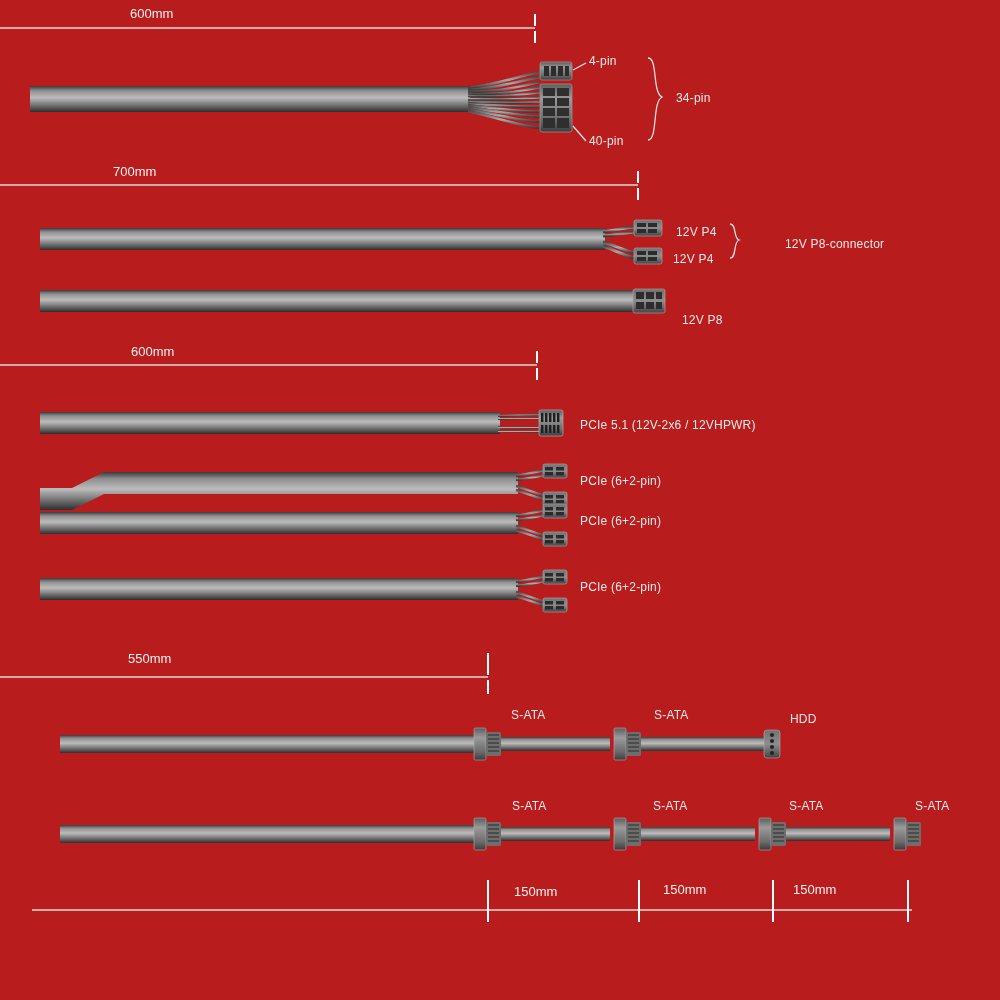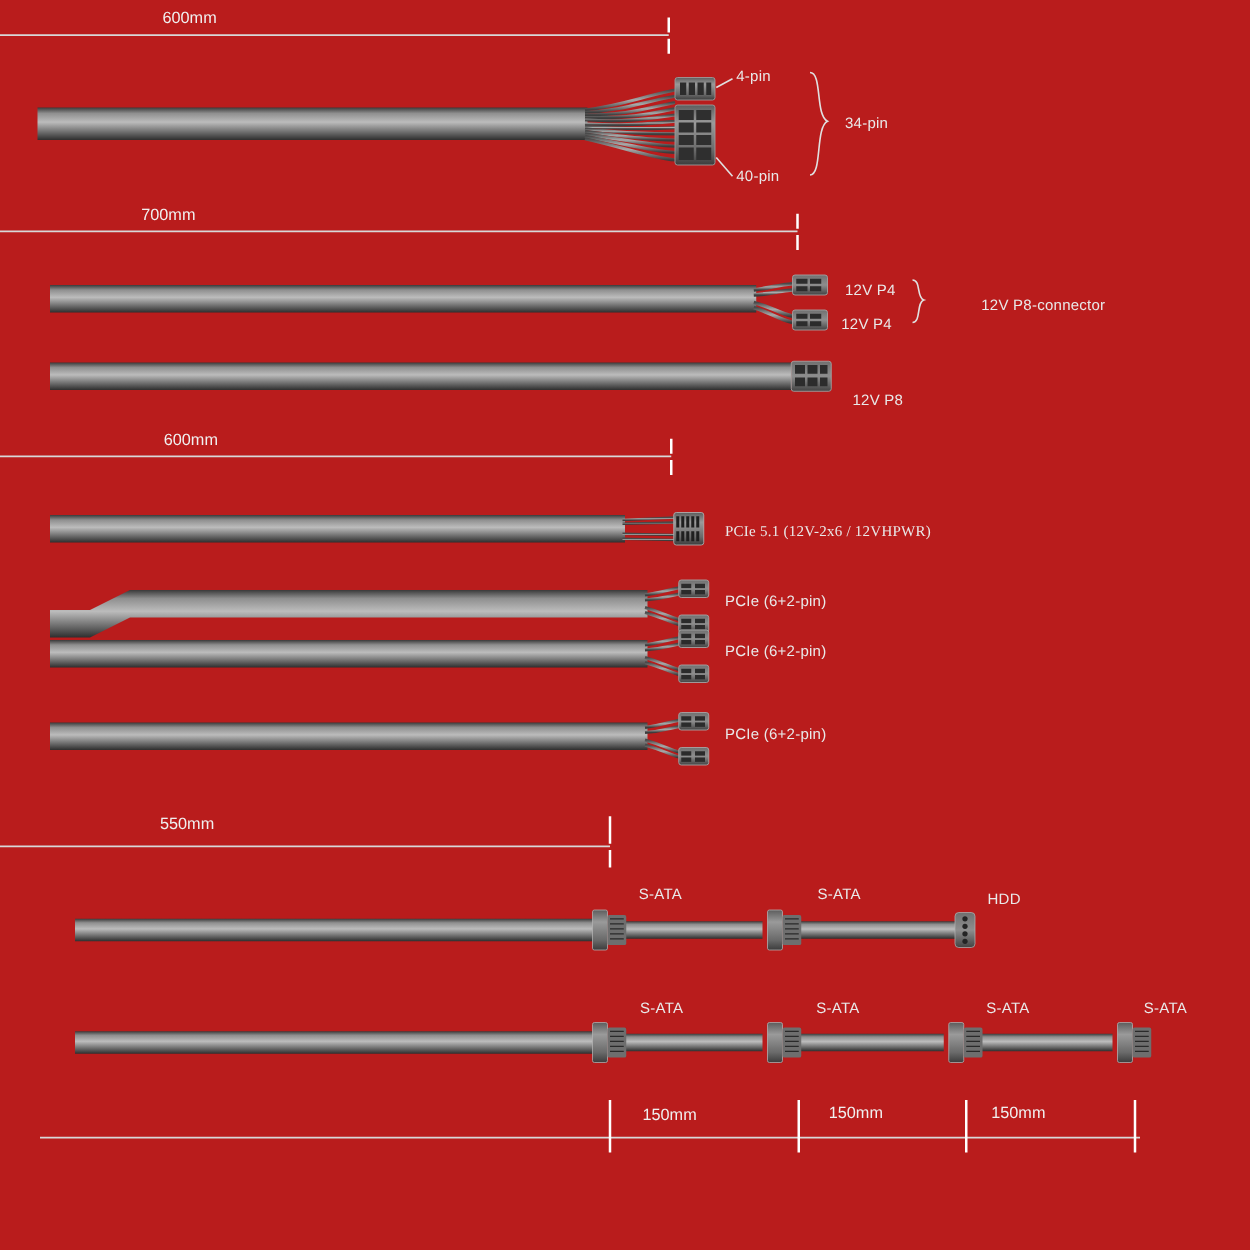--- a/index.html
+++ b/index.html
@@ -347,21 +347,21 @@
   <div class="lbl" style="left:676px;top:91px;">34-pin</div>
   <div class="lbl" style="left:589px;top:134px;">40-pin</div>
 
   <div class="dimtext" style="left:113px;top:164px;">700mm</div>
   <div class="lbl" style="left:676px;top:225px;">12V P4</div>
   <div class="lbl" style="left:673px;top:252px;">12V P4</div>
   <div class="lbl" style="left:785px;top:237px;">12V P8-connector</div>
   <div class="lbl" style="left:682px;top:293px;margin-top:20px;">12V P8</div>
 
   <div class="dimtext" style="left:131px;top:344px;">600mm</div>
-  <div class="lbl" style="left:580px;top:418px;font-family:Liberation Serif, serif;">PCIe 5.1 (12V-2x6 / 12VHPWR)</div>
+  <div class="lbl" style="left:580px;top:418px;">PCIe 5.1 (12V-2x6 / 12VHPWR)</div>
   <div class="lbl" style="left:580px;top:474px;">PCIe (6+2-pin)</div>
   <div class="lbl" style="left:580px;top:514px;">PCIe (6+2-pin)</div>
   <div class="lbl" style="left:580px;top:580px;">PCIe (6+2-pin)</div>
 
   <div class="dimtext" style="left:128px;top:651px;text-align:center;">550mm</div>
   <div class="lbl" style="left:511px;top:708px;">S-ATA</div>
   <div class="lbl" style="left:654px;top:708px;">S-ATA</div>
   <div class="lbl" style="left:790px;top:712px;">HDD</div>
 
   <div class="lbl" style="left:512px;top:799px;">S-ATA</div>

